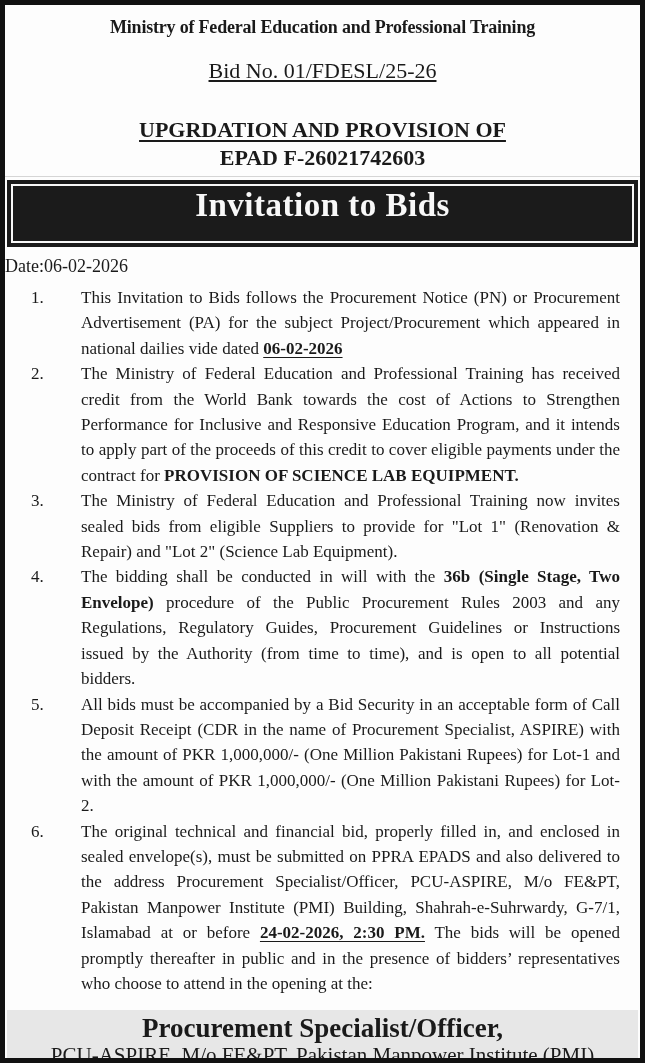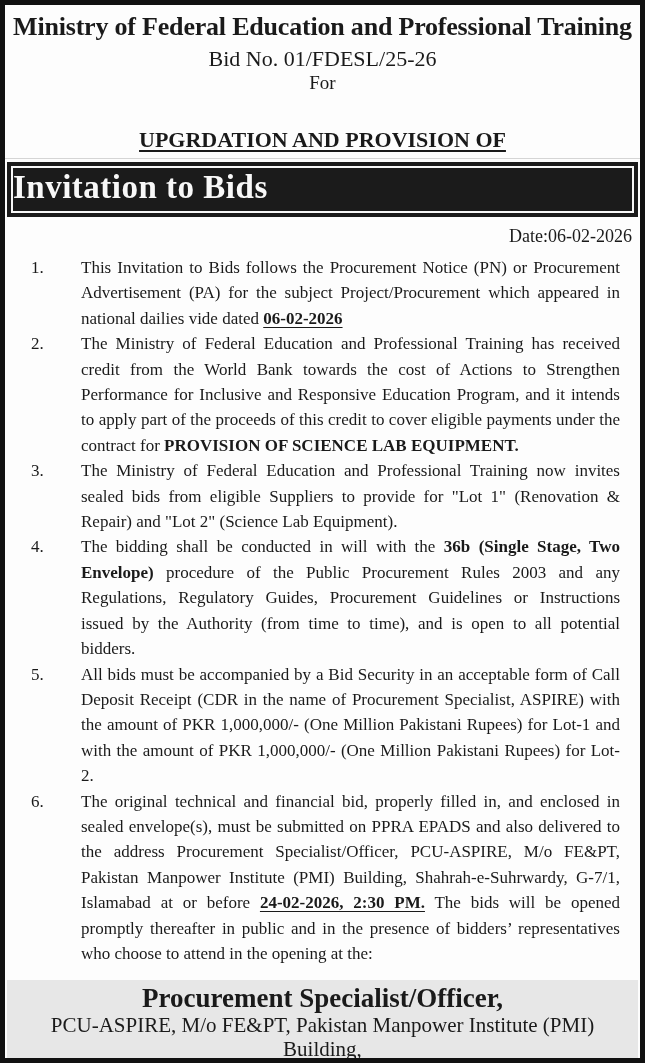--- a/index.html
+++ b/index.html
@@ -16,47 +16,47 @@
     width:645px;height:1063px;
     border:5px solid var(--border);
     background:var(--paper);
     color:var(--text);
     font-family:"Liberation Serif","DejaVu Serif",serif;
     overflow:hidden;
     position:relative;
   }
   
   .header{text-align:center;padding-top:6px;}
-  .title{font-size:26px;font-weight:bold;line-height:32px;letter-spacing:-0.2px;}
-  .bid-no{font-size:22px;line-height:27px;margin-top:2px;}
+  .title{font-size:18px;font-weight:bold;line-height:32px;letter-spacing:-0.2px;}
+  .bid-no{font-size:22px;line-height:27px;margin-top:14px;text-decoration:underline;}
   .for-label{font-size:19px;line-height:22px;}
   .subject{font-size:22px;font-weight:bold;line-height:26px;text-decoration:underline;text-underline-offset:3px;margin-top:33px;}
   .epad{font-size:22px;font-weight:bold;line-height:26px;margin-top:2px;}
   .header-rule{border:none;border-top:1px solid #d5d5d5;margin:5px 0 0 0;}
 
   
   .banner{
     margin:3px 2px 0 2px;
     background:var(--banner-bg);
     padding:4px;
   }
   .banner-inner{
     border:2px solid var(--banner-text);
-    text-align:left;
-    padding:1px 0 5px 0;
+    text-align:center;
+    padding:1px 0 17px 0;
   }
   .banner-text{
     color:var(--banner-text);
     font-size:33px;
     font-weight:bold;
     letter-spacing:0.5px;
   }
 
   
-  .date-row{text-align:right;padding:8px 8px 0 0;font-size:18px;line-height:22px;}
+  .date-row{padding:8px 8px 0 0;font-size:18px;line-height:22px;}
 
   
   .body-list{padding:8px 20px 0 20px;}
   .item{display:flex;align-items:flex-start;}
   .num{
     flex:0 0 56px;
     font-size:17px;
     line-height:25.4px;
     padding-left:6px;
   }
@@ -78,22 +78,22 @@
   .footer-line2,.footer-line3{font-size:21px;line-height:24px;}
 </style>
 </head>
 <body>
 
 <div class="page">
 
   <div class="header">
     <div class="title">Ministry of Federal Education and Professional Training</div>
     <div class="bid-no">Bid No. 01/FDESL/25-26</div>
-    <div class="for-label">For</div>
     <div class="subject">UPGRDATION AND PROVISION OF</div>
+    <div class="epad">EPAD F-26021742603</div>
   </div>
 
   <hr class="header-rule">
 
   <div class="banner">
     <div class="banner-inner">
       <span class="banner-text">Invitation to Bids</span>
     </div>
   </div>
 

